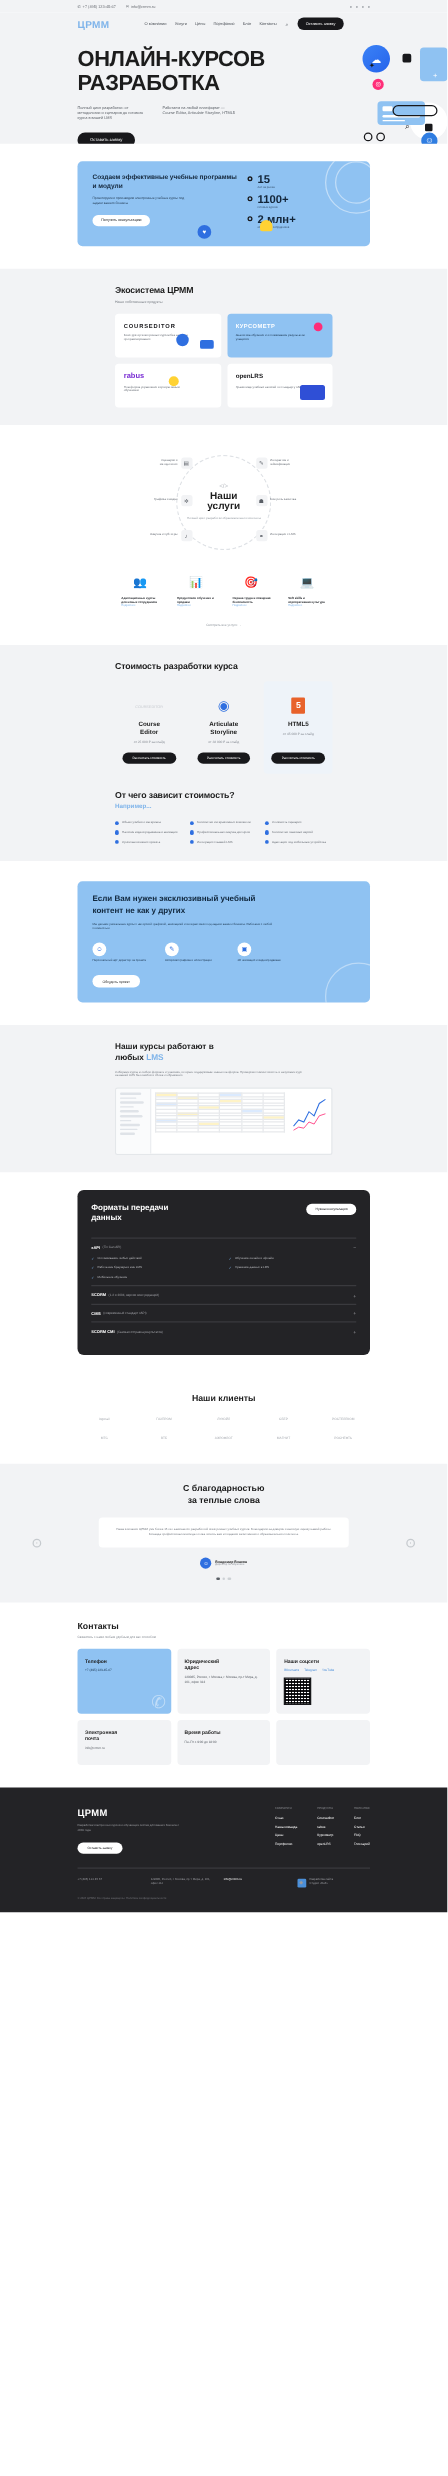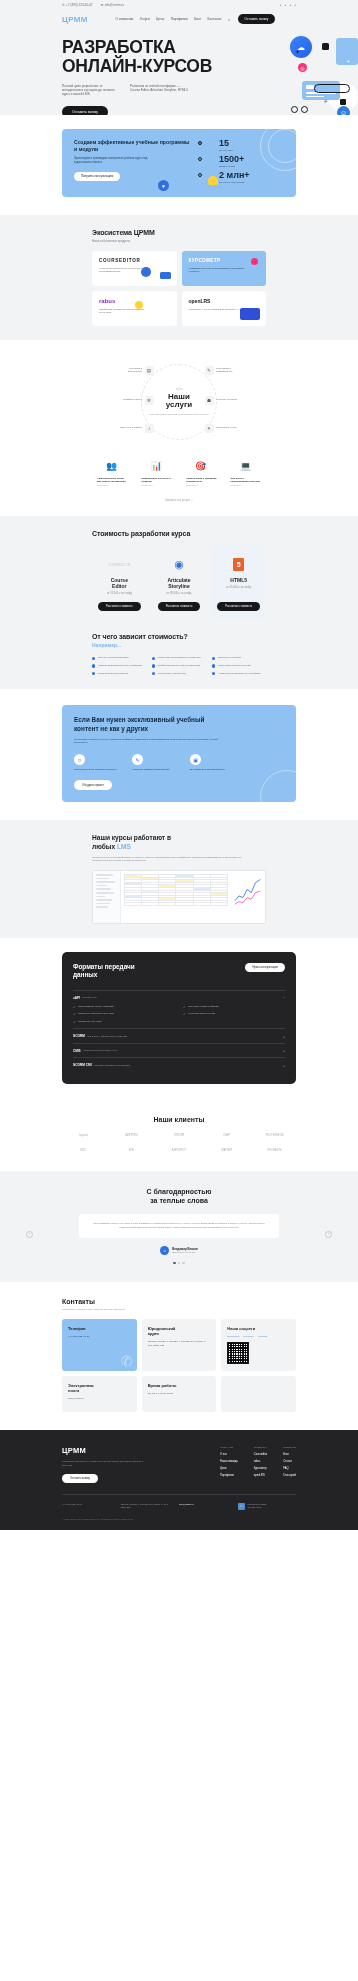--- a/index.html
+++ b/index.html
@@ -92,21 +92,21 @@
   .statbanner .rings { position: absolute; right: -14px; top: -8px; width: 50px; height: 50px;
     border-radius: 50%; border: 1px solid rgba(255,255,255,.45); }
   .statbanner .rings::after { content:""; position:absolute; inset:7px; border-radius:50%;
     border:1px solid rgba(255,255,255,.45); }
   .stat-left { width: 118px; }
   .stat-head { font-size: 5.2px; font-weight: 700; line-height: 1.35; color: #13263a; }
   .stat-desc { margin-top: 4px; font-size: 2.6px; color: #2b455f; line-height: 1.5; width: 78px;}
   .stat-btn { margin-top: 7px; display:inline-block; background: #fff; color: #18181b;
     border-radius: 7px; font-size: 2.9px; padding: 2.6px 7px; }
   .stat-right { flex: 1; padding-left: 6px; }
-  .stat-row { display:flex; gap: 17px; align-items: flex-start; margin-bottom: 4px; }
+  .stat-row { display:flex; gap: 4px; align-items: flex-start; margin-bottom: 4px; }
   .stat-bullet { width: 4px; height: 4px; border-radius: 50%; border: 1px solid #18181b;
      margin-top: 2px; flex: none; }
   .stat-bullet.filled { background: #18181b; box-shadow: inset 0 0 0 1px #8fc2f2; }
   .stat-num { font-size: 9px; font-weight: 700; color: #13263a; line-height: 1; }
   .stat-lbl { font-size: 2.3px; color: #35506c; margin-top: 1px; }
   .bulb { position: absolute; left: 146px; bottom: 12px; width: 10px; height: 9px;
     background: #ffd233; border-radius: 5px 5px 2px 2px; }
   .heart { position: absolute; left: 96px; bottom: 6px; width: 11px; height: 11px;
     border-radius: 50%; background: #2f6fe0; display:flex; align-items:center;
     justify-content:center; color:#fff; font-size:5px;}
@@ -338,22 +338,22 @@
         <a>Цены</a>
         <a>Портфолио</a>
         <a>Блог</a>
         <a>Контакты</a>
       </div>
       <div class="nav-search">⌕</div>
       <div class="nav-btn">Оставить заявку</div>
     </nav>
 
     <h1 class="hero-title">
+      <div>ОНЛАЙН-КУРСОВ</div>
       <div>РАЗРАБОТКА</div>
-      <div>ОНЛАЙН-КУРСОВ</div>
     </h1>
     <div class="hero-sub">
       <div>Полный цикл разработки: от методологии и сценария до готового курса в вашей LMS</div>
       <div>Работаем на любой платформе — Course Editor, Articulate Storyline, HTML5</div>
     </div>
     <div class="hero-btn">Оставить заявку</div>
   </section>
 
   <div class="statwrap">
     <div class="statbanner">
@@ -369,21 +369,21 @@
         <div class="stat-row">
           <div class="stat-bullet filled"></div>
           <div>
               <div class="stat-num">15</div>
             <div class="stat-lbl">лет на рынке</div>
             </div>
         </div>
         <div class="stat-row">
           <div class="stat-bullet"></div>
           <div>
-              <div class="stat-num">1500+</div>
+              <div class="stat-num">1100+</div>
             <div class="stat-lbl">готовых курсов</div>
             </div>
         </div>
         <div class="stat-row">
           <div class="stat-bullet"></div>
           <div>
               <div class="stat-num">2 млн+</div>
             <div class="stat-lbl">обученных сотрудников</div>
             </div>
         </div>

